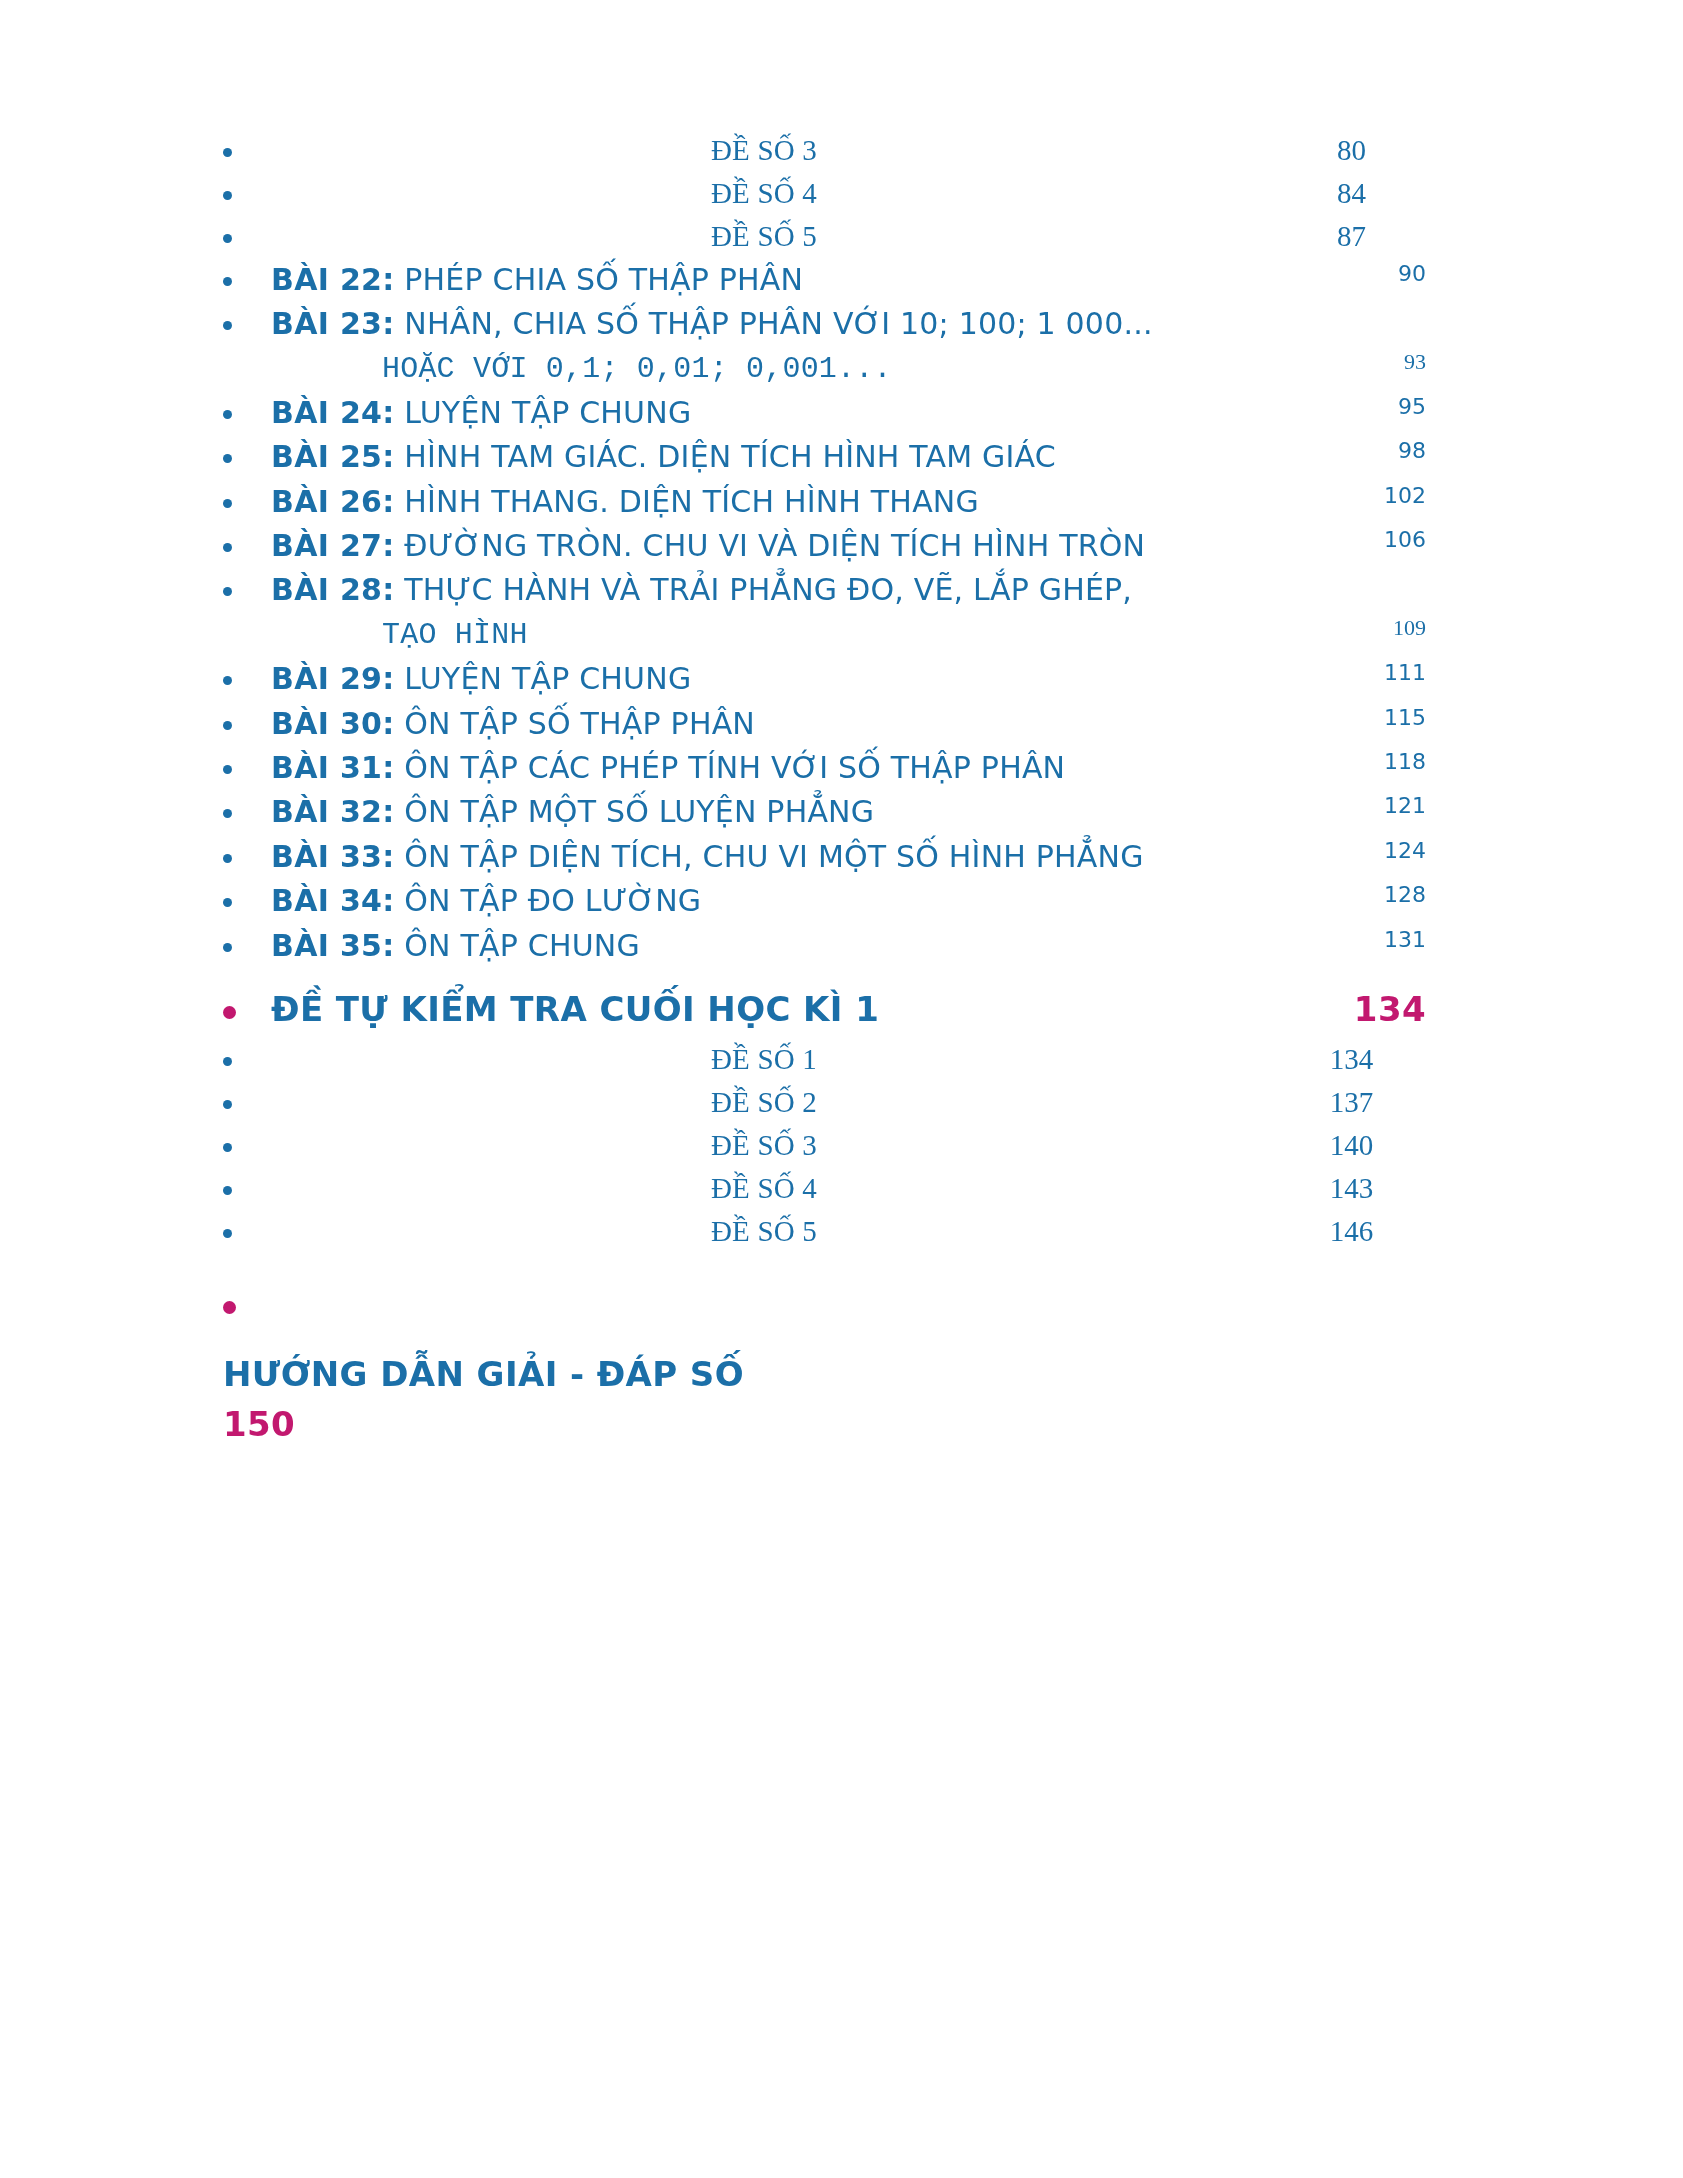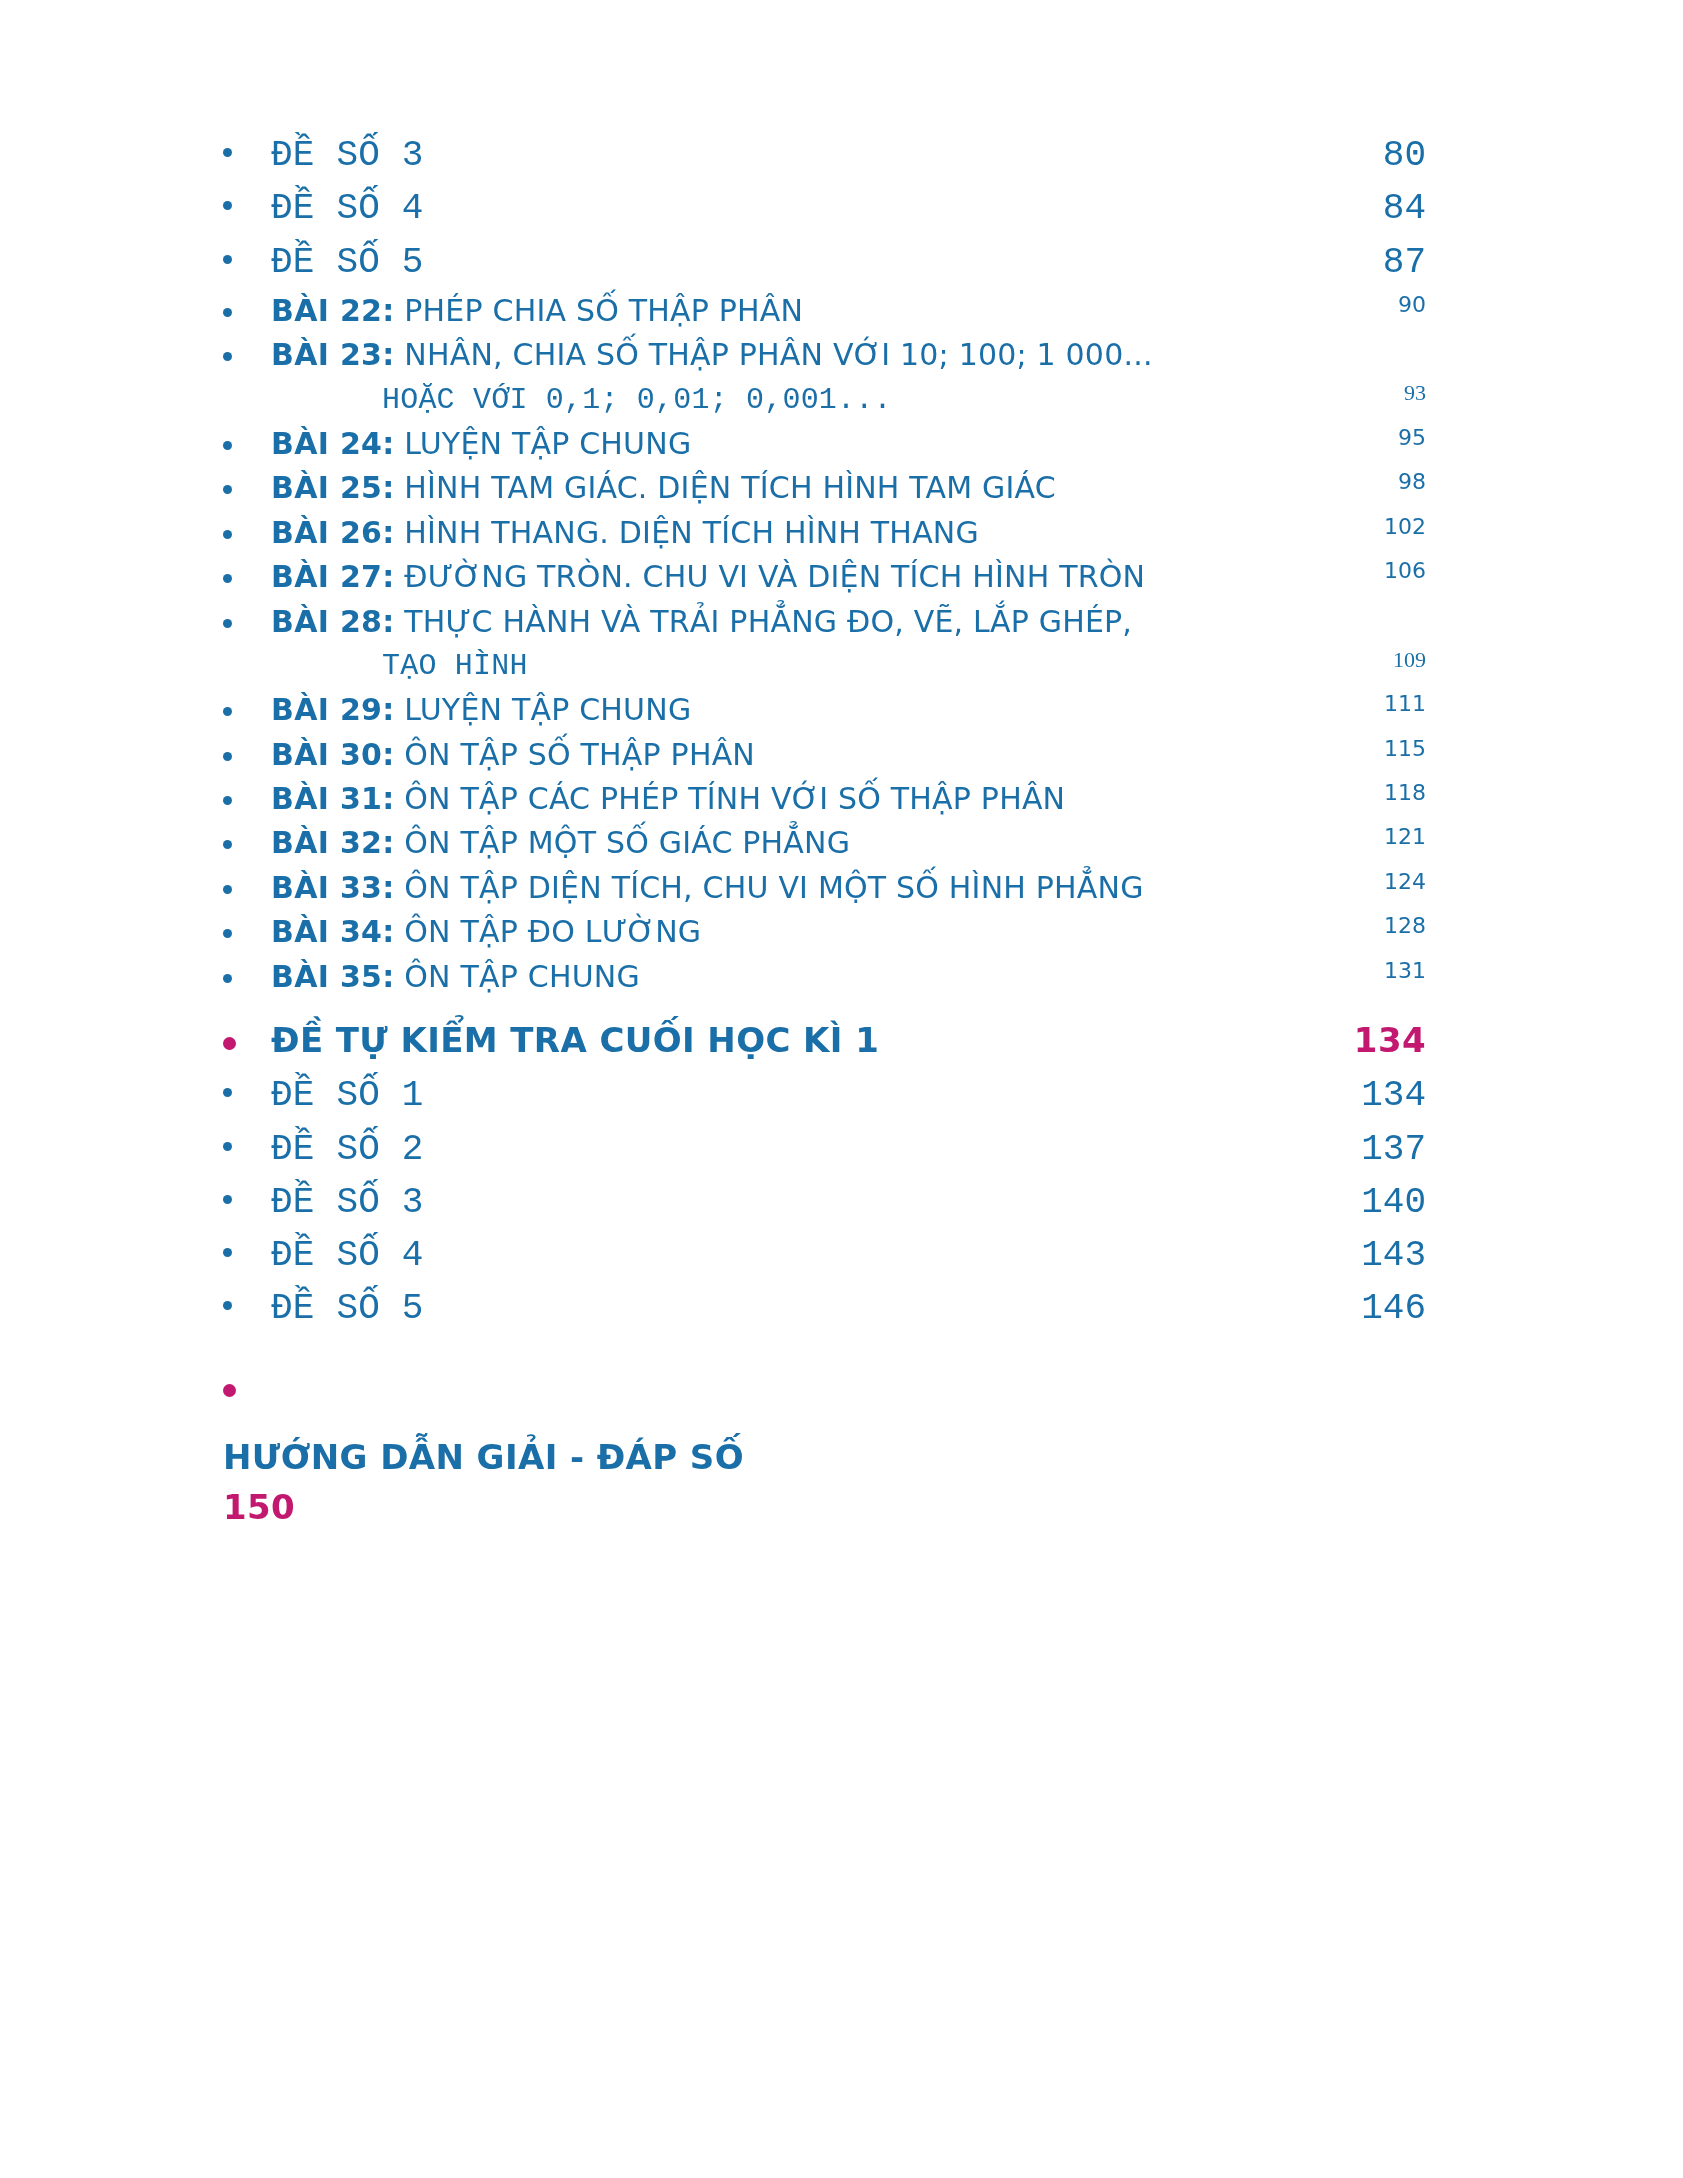--- a/index.html
+++ b/index.html
@@ -102,22 +102,23 @@
     display: block;
     padding-left: 111px;
     font-family: Liberation Mono, monospace;
   }
   .row.twoline .page-cell {
     padding-top: 44px;
     font-family: Liberation Serif, serif;
   }
   .row.serif .label-cell,
   .row.serif .page-cell {
-    font-family: Liberation Mono, monospace;
-    font-size: 36px;
+    font-family: Liberation Serif, serif;
+    font-size: 29px;
+    text-align: center;
   }
 </style>
 </head>
 <body>
 
 <div class="page">
   <div class="toc" id="toc-list">
       <div class="row serif">
         <div class="bullet-cell">
           <span class="bullet"></span>
@@ -206,21 +207,21 @@
         <div class="bullet-cell">
           <span class="bullet"></span>
         </div>
         <div class="label-cell"><span class="lesson-tag">BÀI 31:</span> <span class="lesson-title">ÔN TẬP CÁC PHÉP TÍNH VỚI SỐ THẬP PHÂN</span></div>
         <div class="page-cell">118</div>
       </div>
       <div class="row">
         <div class="bullet-cell">
           <span class="bullet"></span>
         </div>
-        <div class="label-cell"><span class="lesson-tag">BÀI 32:</span> <span class="lesson-title">ÔN TẬP MỘT SỐ GIÁC PHẲNG</span></div>
+        <div class="label-cell"><span class="lesson-tag">BÀI 32:</span> <span class="lesson-title">ÔN TẬP MỘT SỐ LUYỆN PHẲNG</span></div>
         <div class="page-cell">121</div>
       </div>
       <div class="row">
         <div class="bullet-cell">
           <span class="bullet"></span>
         </div>
         <div class="label-cell"><span class="lesson-tag">BÀI 33:</span> <span class="lesson-title">ÔN TẬP DIỆN TÍCH, CHU VI MỘT SỐ HÌNH PHẲNG</span></div>
         <div class="page-cell">124</div>
       </div>
       <div class="row">

